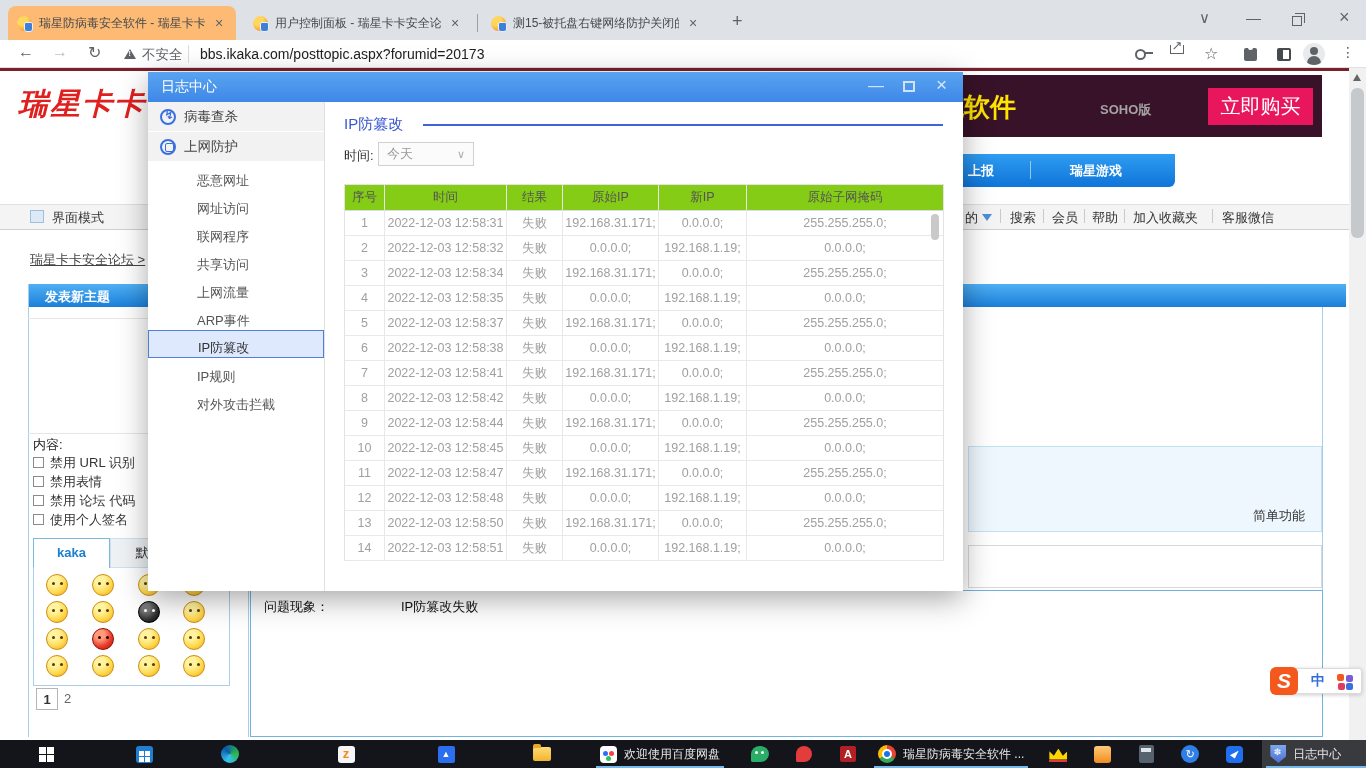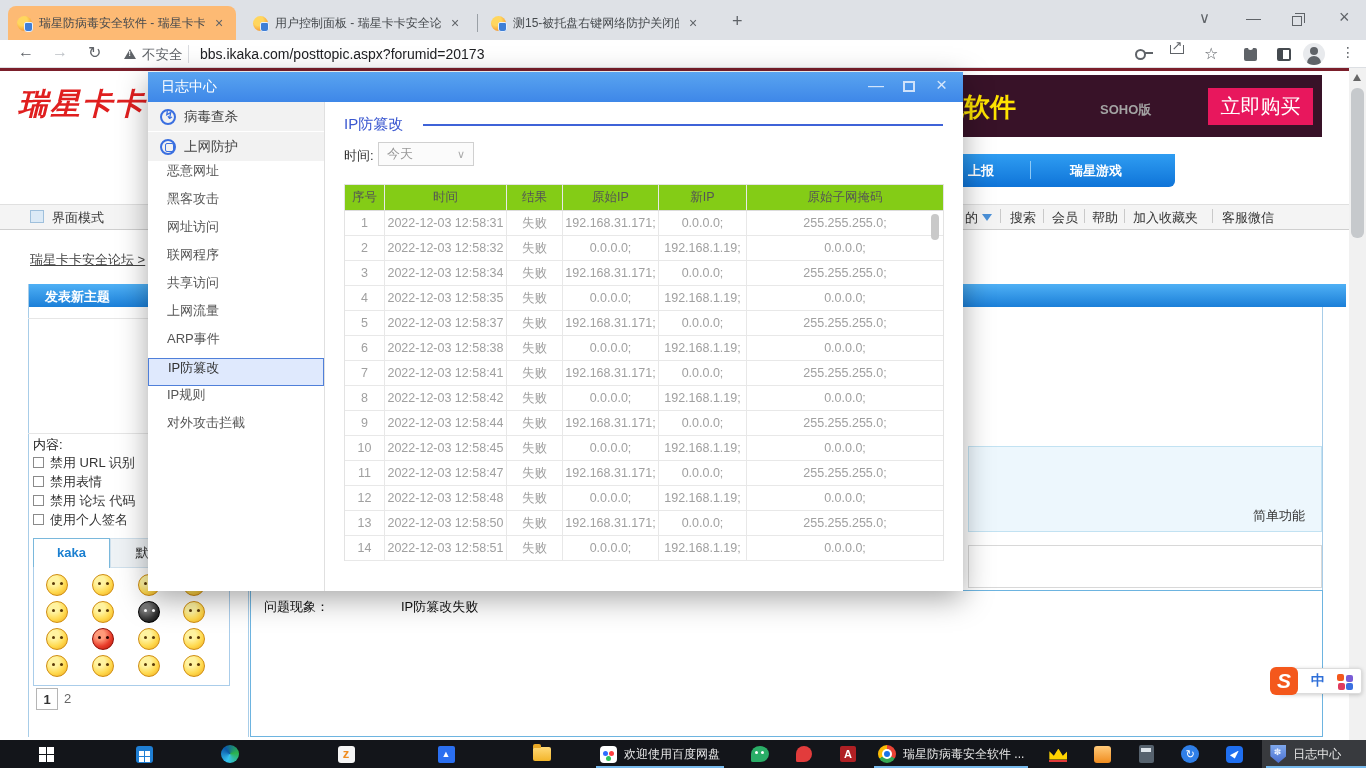--- a/index.html
+++ b/index.html
@@ -93,21 +93,21 @@
   #pg-scroll .thumb { position:absolute; left:2px; top:20px; width:13px; height:150px; background:#c6c9cc; border-radius:6px; cursor:pointer; }
 
   
   #dialog { left:148px; top:72px; width:815px; height:519px; background:#fff; box-shadow:0 8px 28px rgba(0,0,0,.35); }
   #dlg-title { position:absolute; left:0; top:0; width:100%; height:30px; background:linear-gradient(#59a4f0,#3e87e8); }
   #dlg-title .t { position:absolute; left:13px; top:6px; color:#fff; font-size:14px; }
   .dlg-ctl { position:absolute; top:5px; color:#d6e7fb; font-size:16px; cursor:pointer; }
   .dlg-restore { width:12px; height:11px; border:2px solid #cfe2fa; top:9px; }
   #dlg-side { position:absolute; left:0; top:30px; width:177px; bottom:0; border-right:1px solid #e0e0e0; background:#fff; }
   .side-group { height:30px; background:#f2f2f2; border-bottom:1px solid #fff; display:flex; align-items:center; padding-left:12px; color:#444; font-size:13.5px; cursor:pointer; }
-  .side-sub { height:28px; display:flex; align-items:flex-start; padding-left:19px; color:#555; font-size:13px; cursor:pointer; }
+  .side-sub { height:28px; display:flex; align-items:flex-end; padding-left:49px; color:#555; font-size:13px; cursor:pointer; }
   .side-sub.selected { background:#dfe9fd; border:1px solid #4f7fd9; color:#333; }
   .g-ic { width:16px; height:16px; margin-right:8px; flex:none; position:relative; }
   .g-ic.circle { border:2px solid #3a6fe0; border-radius:50%; }
   .g-ic.circle:before { content:"↯"; position:absolute; left:2.5px; top:-1.5px; color:#3a6fe0; font-size:11px; font-weight:bold; }
   .g-ic.rsq { border:2px solid #3a6fe0; border-radius:50%; }
   .g-ic.rsq:before { content:""; position:absolute; left:2.5px; top:2.5px; width:7px; height:7px; border:1.5px solid #3a6fe0; border-radius:2px; }
   .g-ic.doc { border:2px solid #3a6fe0; border-radius:3px; }
   .g-ic.doc:before { content:""; position:absolute; left:3.5px; top:3.5px; width:5px; height:5px; background:#3a6fe0; border-radius:1px; }
 
   #dlg-main { position:absolute; left:178px; top:30px; right:0; bottom:0; background:#fff; }
@@ -329,23 +329,20 @@
         <span>病毒查杀</span>
       </div>
       <div class="side-group">
         <span class="g-ic rsq"></span>
         <span>上网防护</span>
       </div>
       <div class="side-sub">
         <span>恶意网址</span>
       </div>
       <div class="side-sub">
-        <span>黑客攻击</span>
-      </div>
-      <div class="side-sub">
         <span>网址访问</span>
       </div>
       <div class="side-sub">
         <span>联网程序</span>
       </div>
       <div class="side-sub">
         <span>共享访问</span>
       </div>
       <div class="side-sub">
         <span>上网流量</span>

